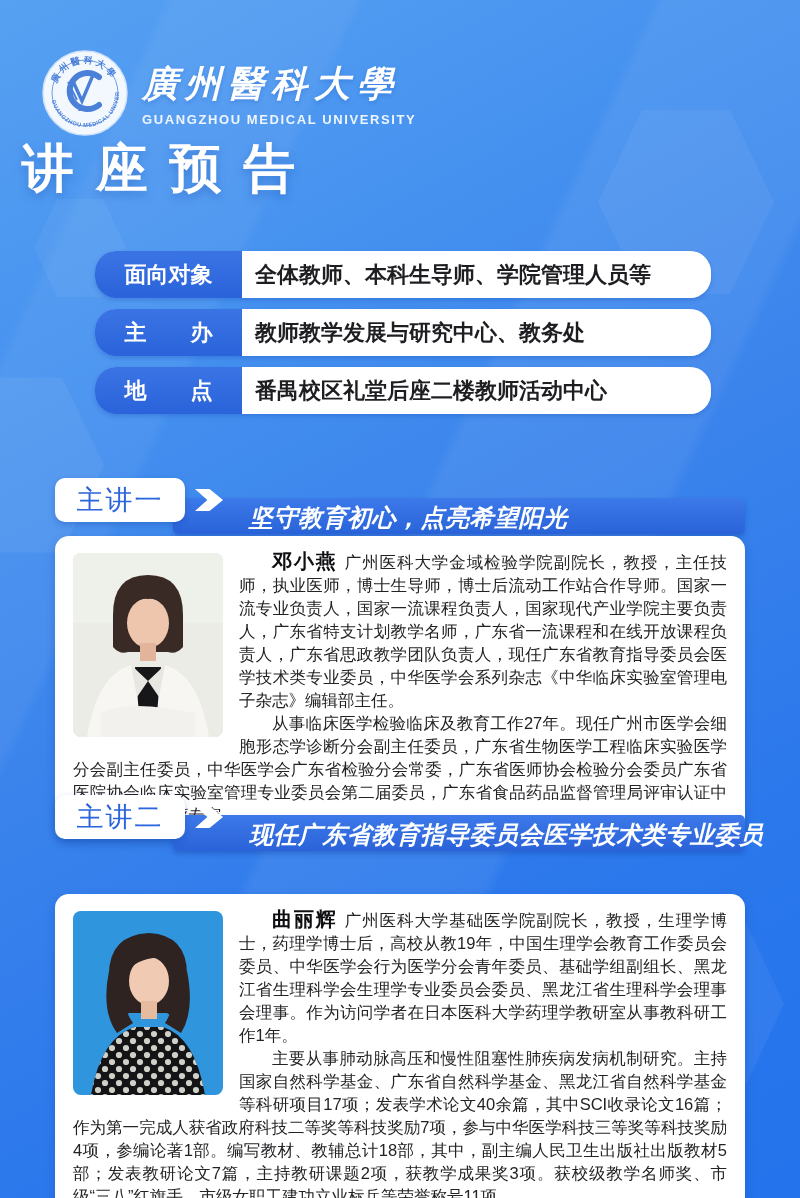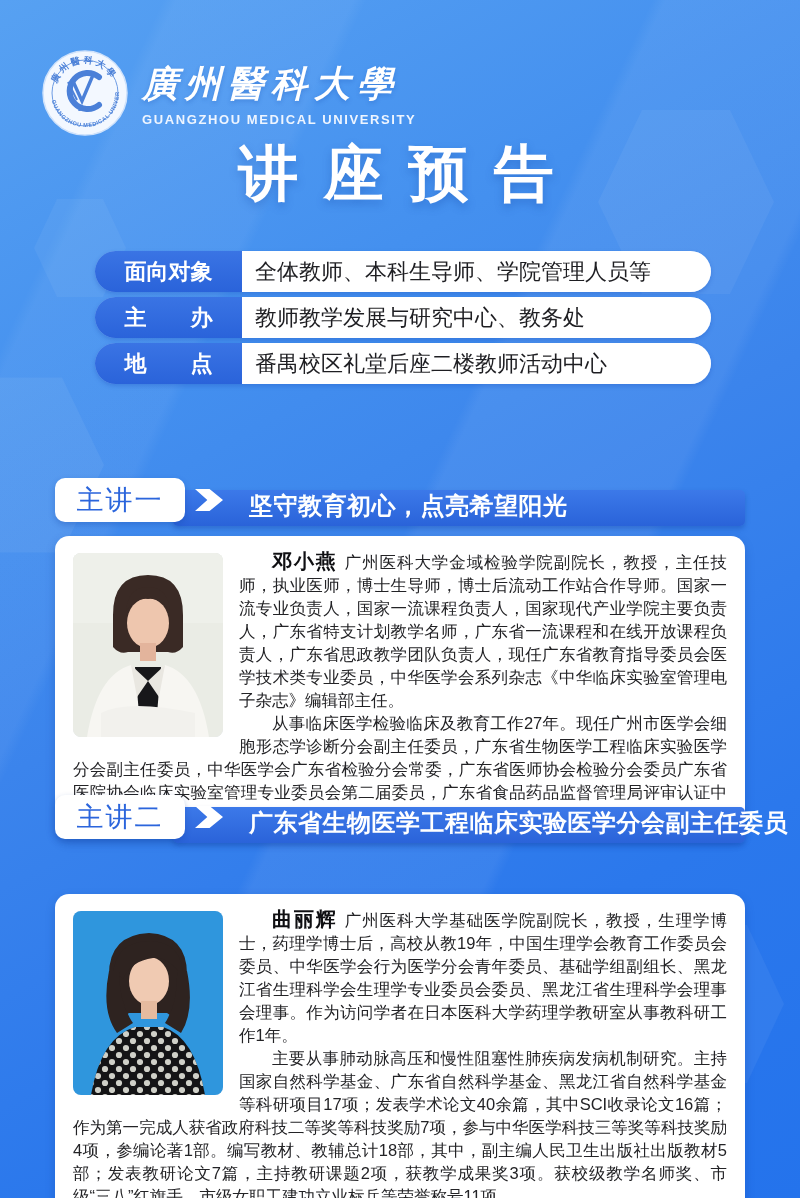--- a/index.html
+++ b/index.html
@@ -34,49 +34,50 @@
   .uni-zh{
     color:#fff; font-size:36px; font-weight:bold; font-style:italic;
     font-family:"Liberation Serif", serif; letter-spacing:7px; text-shadow:0 2px 4px rgba(25,80,180,.3);
   }
   .uni-en{
     color:#eef5ff; font-size:13px; font-weight:bold; letter-spacing:1.6px; margin-top:3px;
   }
 
   
   .main-title{
-    position:absolute; left:0; right:8px; top:134px; text-align:center;
-    color:#fff; font-size:60px; font-weight:900;
+    position:absolute; left:0; right:8px; top:134px; 
+    color:#fff; font-size:52px; font-weight:900;
     letter-spacing:.42em; text-indent:.42em;
     text-shadow:0 4px 8px rgba(22,74,170,.35);
   }
 
   
   .info-list{ position:absolute; left:95px; top:251px; width:616px; }
   .info-row{
-    display:flex; height:41px; border-radius:21px; overflow:hidden; margin-bottom:5px;
+    display:flex; height:47px; border-radius:21px; overflow:hidden; margin-bottom:11px;
     box-shadow:0 2px 4px rgba(20,70,180,.28), inset 0 0 0 1px rgba(255,255,255,.35);
   }
   .info-label{
     width:147px; background:linear-gradient(#3a74e4,#2a63da); color:#fff;
     font-weight:bold; font-size:22px; display:flex; align-items:center; justify-content:center;
   }
   .info-value{
-    flex:1; background:#fff; color:#1e1e22; font-size:22px; font-weight:400;
+    flex:1; background:#fff; color:#1e1e22; font-size:22px; font-weight:700;
     display:flex; align-items:center; padding-left:13px; white-space:nowrap;text-align:right;
   }
 
   
   .section-head{ position:absolute; left:55px; width:690px; height:44px; }
   .sh1{ top:478px; } .sh2{ top:795px; }
   .section-bar{
-    position:absolute; left:118px; right:0; top:12px; height:36px;
+    position:absolute; left:118px; right:0; top:20px; height:36px;
     background:linear-gradient(#3c79e9,#2a63d9); border-radius:5px;
-    display:flex; align-items:flex-start; padding-left:76px;
+    display:flex; align-items:flex-end; padding-left:76px;
     box-shadow:0 3px 5px rgba(18,62,160,.35);
+    font-style:italic;
   }
   .section-topic{ color:#fff; font-size:24px; font-weight:bold; letter-spacing:.5px; white-space:nowrap; }
   .section-badge{
     position:absolute; left:0; top:0; width:130px; height:44px; background:#fff; border-radius:10px;
     color:#2b65dc; font-size:27px; font-weight:400; display:flex; align-items:center; justify-content:center;
     letter-spacing:2px; box-shadow:0 3px 6px rgba(18,62,160,.3); z-index:2;
   }
   .chevron{
     position:absolute; left:140px; top:50%; transform:translateY(-50%);
     width:28px; height:22px; background:#fff; z-index:2;
@@ -184,21 +185,21 @@
           <path d="M28,160 Q55,146 122,160 L122,184 L28,184 Z" fill="#f2f1ed"></path>
         </svg>
       </div>
       <p><span class="speaker-name">邓小燕</span><span>广州医科大学金域检验学院副院长，教授，主任技师，执业医师，博士生导师，博士后流动工作站合作导师。国家一流专业负责人，国家一流课程负责人，国家现代产业学院主要负责人，广东省特支计划教学名师，广东省一流课程和在线开放课程负责人，广东省思政教学团队负责人，现任广东省教育指导委员会医学技术类专业委员，中华医学会系列杂志《中华临床实验室管理电子杂志》编辑部主任。</span></p>
       <p>从事临床医学检验临床及教育工作27年。现任广州市医学会细胞形态学诊断分会副主任委员，广东省生物医学工程临床实验医学分会副主任委员，中华医学会广东省检验分会常委，广东省医师协会检验分会委员广东省医院协会临床实验室管理专业委员会第二届委员，广东省食品药品监督管理局评审认证中心医疗器械审评专家。</p>
     </div>
   </div>
 
   <div class="section-head sh2">
     <div class="section-bar">
-      <span class="section-topic">广东省生物医学工程临床实验医学分会副主任委员</span>
+      <span class="section-topic">现任广东省教育指导委员会医学技术类专业委员</span>
     </div>
     <div class="section-badge">主讲二</div>
     <span class="chevron"></span>
   </div>
 
   <div class="card card2">
     <div class="bio">
       <div class="photo">
         <svg viewBox="0 0 150 184" preserveAspectRatio="none">
           <defs>

